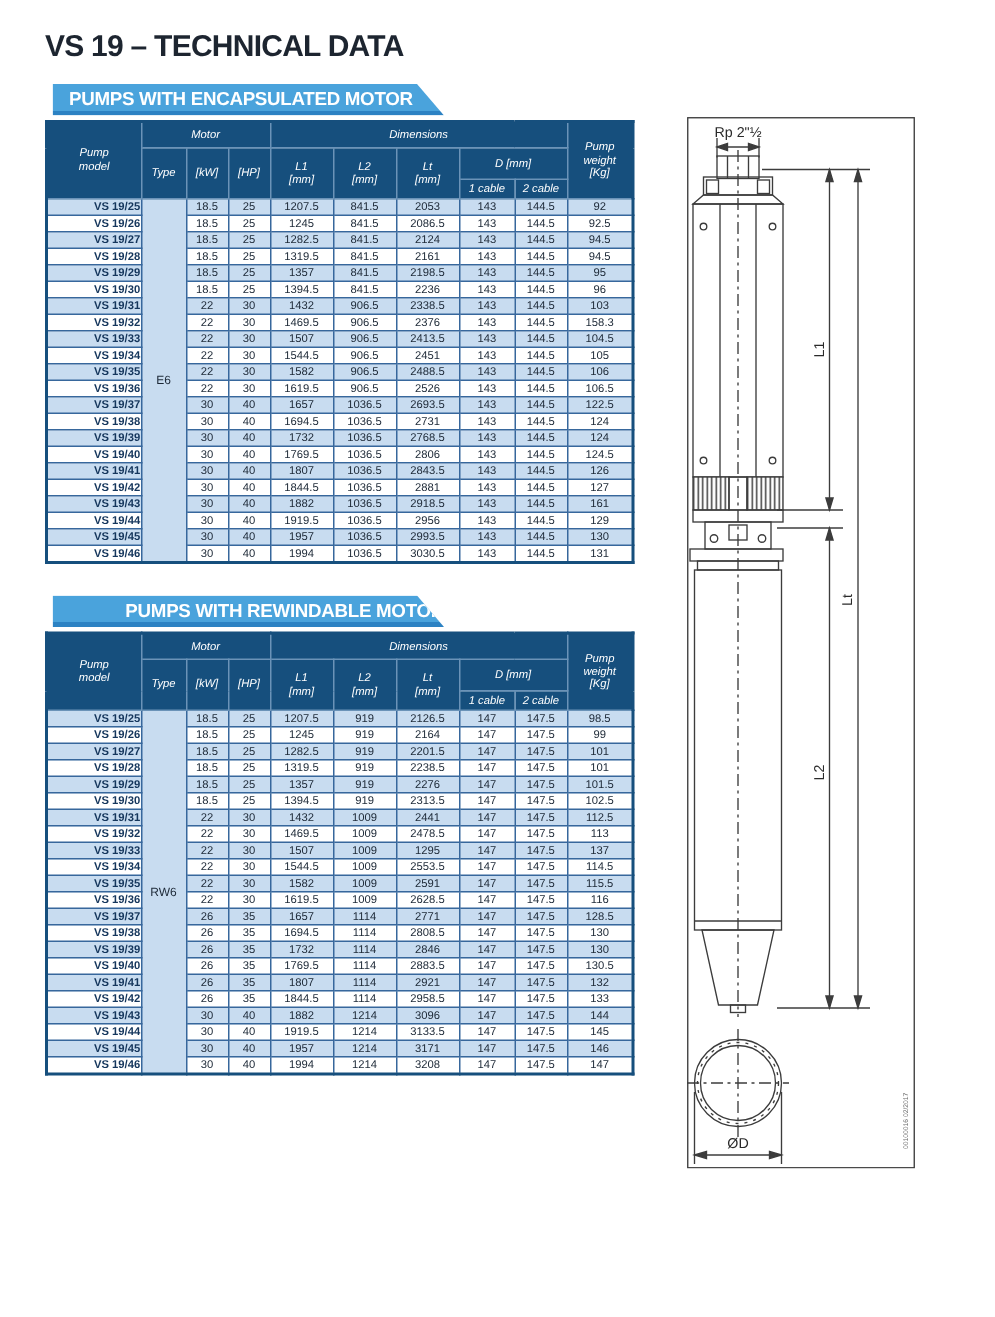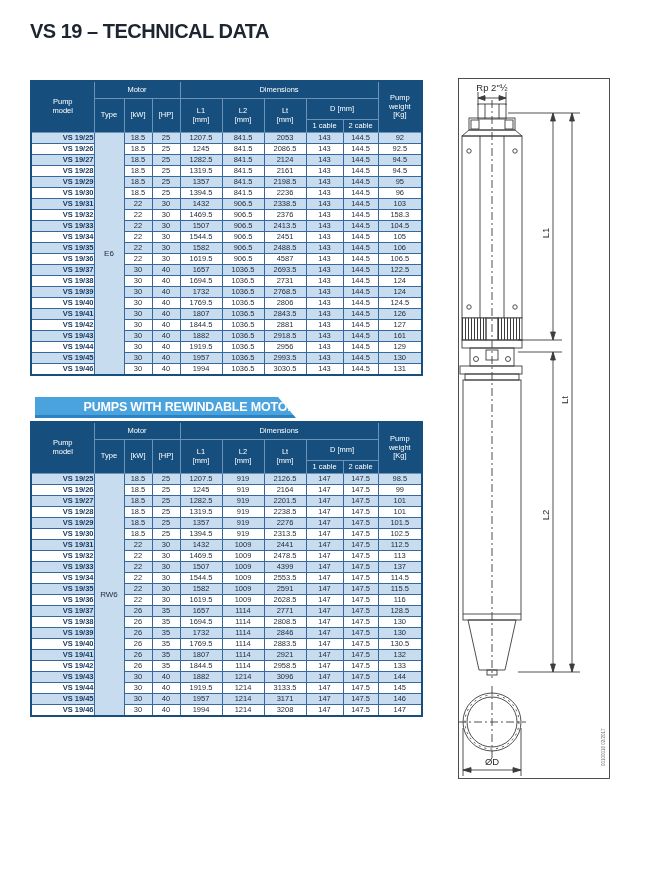--- a/index.html
+++ b/index.html
@@ -10,40 +10,41 @@
   .banner{position:absolute;left:35px;height:21px;width:250px;color:#fff;
         font-size:12.5px;font-weight:bold;line-height:20px;padding-left:11px;letter-spacing:-0.2px;
         background:linear-gradient(to bottom,#4aa3dc calc(100% - 3px),#2c82c3 calc(100% - 3px));
         clip-path:polygon(0 0,calc(100% - 18px) 0,100% 100%,0 100%);}
   #banner-0{top:56px;}
   #banner-1{top:397px;text-align:right;}
   .data-table{position:absolute;left:30px;border-collapse:collapse;table-layout:fixed;width:391px;}
   #table-0{top:80px;}
   #table-1{top:421px;}
   .data-table th{background:#164f7d;color:#fff;font-weight:400;border:1px solid #6b93b8;
-        font-size:7.5px;line-height:1.15;padding:0;text-align:center;}
+        font-size:7.5px;line-height:1.15;padding:0;text-align:center;font-style:italic;}
   .data-table thead tr.hr1 th{height:16px;}
   .data-table thead tr.hr2 th{height:20px;}
   .data-table thead tr.hr3 th{height:12px;}
   .data-table td{border:1px solid #37679c;font-size:7.5px;color:#1c2836;text-align:center;
         height:10px;line-height:1;padding:0;background:#fff;}
   .data-table tr.alt td{background:#c8dcf0;}
   .data-table td.model{font-weight:700;color:#15365c;text-align:right;}
   .data-table td.type{background:#c8dcf0;font-size:8px;}
   .data-table{border:2px solid #164f7d;}
   .drawing{position:absolute;left:458px;top:78px;}
   svg text{font-family:"Liberation Sans",sans-serif;}
 </style>
 </head>
 <body>
 
 <div class="page">
 
   <h1 class="page-title">VS 19 – TECHNICAL DATA</h1>
 
+  <div class="banner" id="banner-0">PUMPS WITH ENCAPSULATED MOTOR</div>
   <table class="data-table" id="table-0">
       <colgroup>
         <col style="width:63px">
         <col style="width:30px">
         <col style="width:28px">
         <col style="width:28px">
         <col style="width:42px">
         <col style="width:42px">
         <col style="width:42px">
         <col style="width:37px">
@@ -193,21 +194,21 @@
           <td>143</td>
           <td>144.5</td>
           <td>106</td>
         </tr>
         <tr class="">
           <td class="model">VS 19/36</td>
           <td>22</td>
           <td>30</td>
           <td>1619.5</td>
           <td>906.5</td>
-          <td>4587</td>
+          <td>2526</td>
           <td>143</td>
           <td>144.5</td>
           <td>106.5</td>
         </tr>
         <tr class="alt">
           <td class="model">VS 19/37</td>
           <td>30</td>
           <td>40</td>
           <td>1657</td>
           <td>1036.5</td>
@@ -442,21 +443,21 @@
           <td>147</td>
           <td>147.5</td>
           <td>113</td>
         </tr>
         <tr class="alt">
           <td class="model">VS 19/33</td>
           <td>22</td>
           <td>30</td>
           <td>1507</td>
           <td>1009</td>
-          <td>4399</td>
+          <td>1295</td>
           <td>147</td>
           <td>147.5</td>
           <td>137</td>
         </tr>
         <tr class="">
           <td class="model">VS 19/34</td>
           <td>22</td>
           <td>30</td>
           <td>1544.5</td>
           <td>1009</td>

